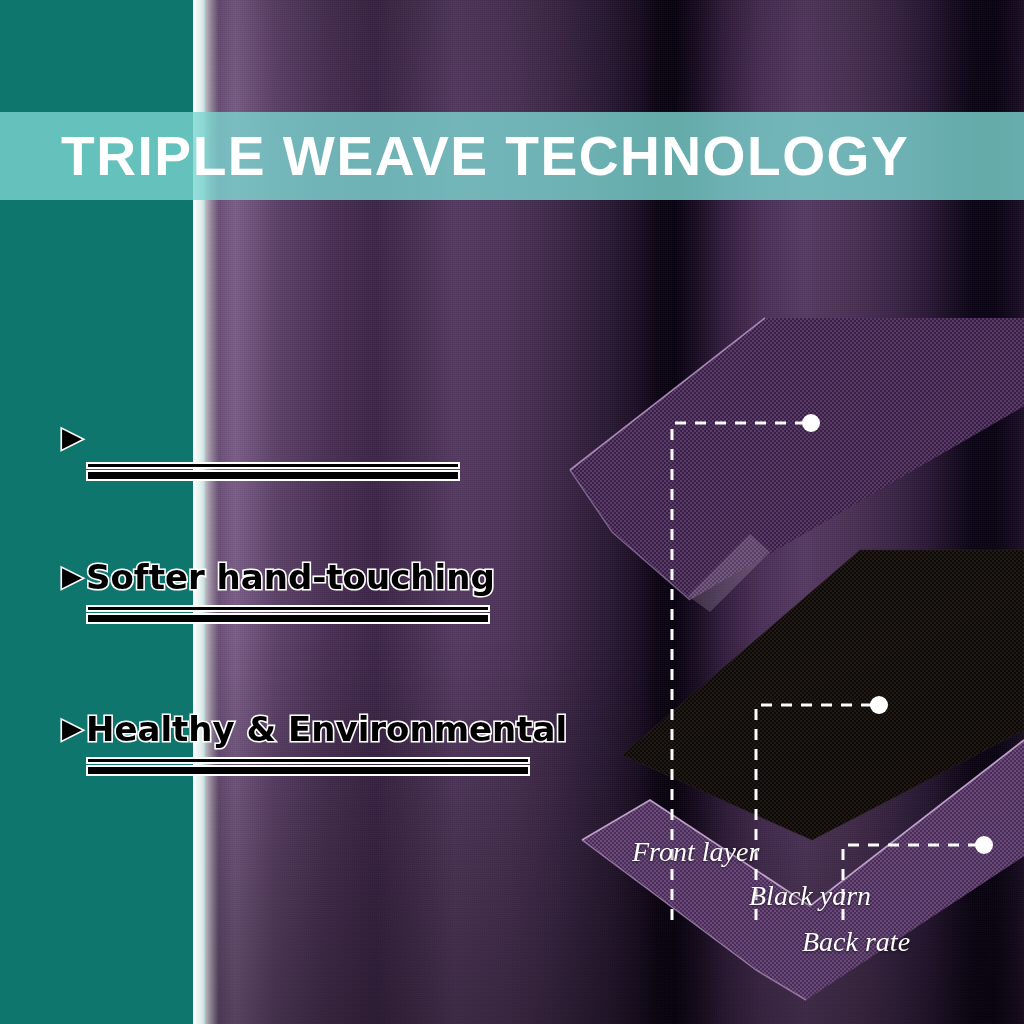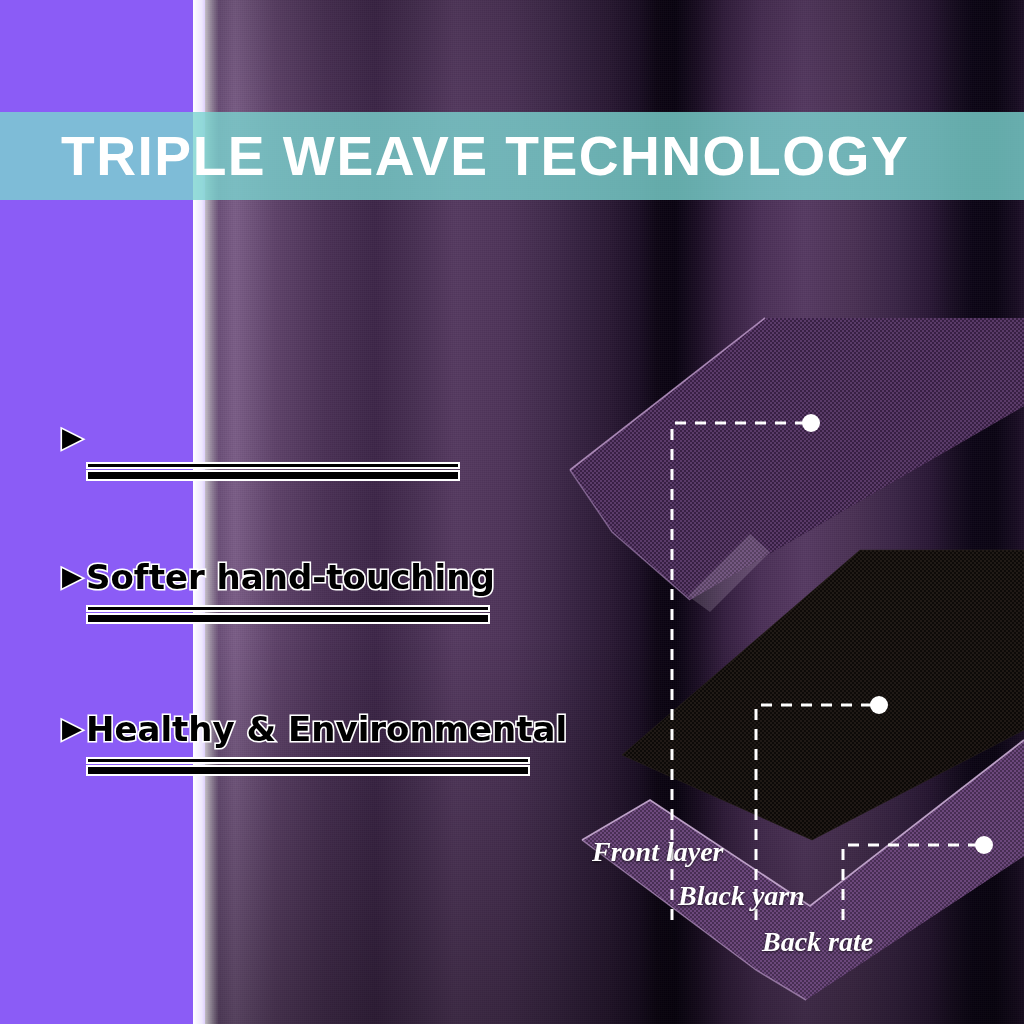--- a/index.html
+++ b/index.html
@@ -3,21 +3,21 @@
 <meta charset="utf-8">
 <title>Triple Weave Technology</title>
 <style>
   html,body{margin:0;padding:0;background:#fff;}
   body{font-family:"Liberation Sans",sans-serif;}
 
   #stage{
     position:relative;
     width:1024px;height:1024px;
     overflow:hidden;
-    background:#8b5cf6;
+    background:#0f766e;
   }
 
   
   #curtain{
     position:absolute;
     left:205px;top:0;
     width:819px;height:1024px;
     background:
       
       linear-gradient(to right,
@@ -152,29 +152,30 @@
   #diagram{
     position:absolute;left:560px;top:300px;width:464px;height:620px;
   }
   #diagram svg{display:block;width:464px;height:620px;overflow:visible;}
 
   
   .callout{
     position:absolute;
     color:#ffffff;
     font-family:"Liberation Serif","DejaVu Serif",serif;
-    font-weight:700;
+    font-weight:400;
     font-style:italic;
     font-size:28px;
     line-height:1;
     white-space:nowrap;
     text-shadow:0 1px 3px rgba(0,0,0,.65);
+    margin-left:40px;
   }
   #callout-front{left:592px;top:838px;}
-  #callout-yarn {left:678px;top:882px;}
+  #callout-yarn {left:678px;top:882px;padding-left:31px;}
   #callout-back {left:762px;top:928px;}
 </style>
 </head>
 <body>
 
 <div id="stage">
 
   <div id="curtain"></div>
   <div id="curtain-texture"></div>
   <div id="curtain-shade"></div>

